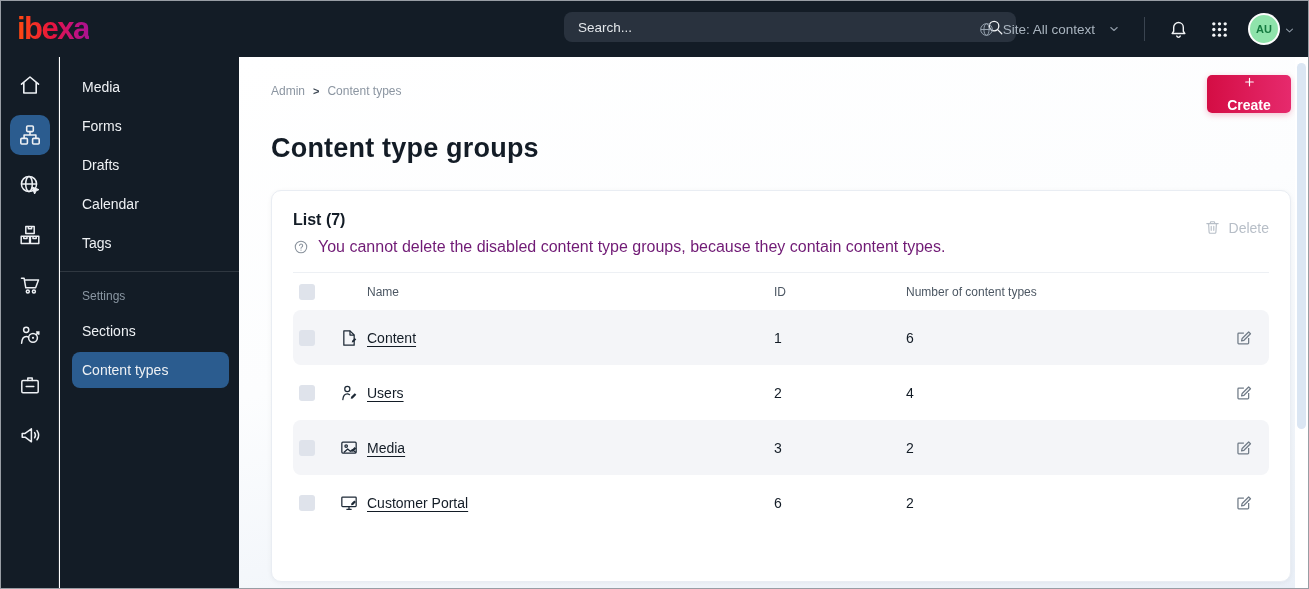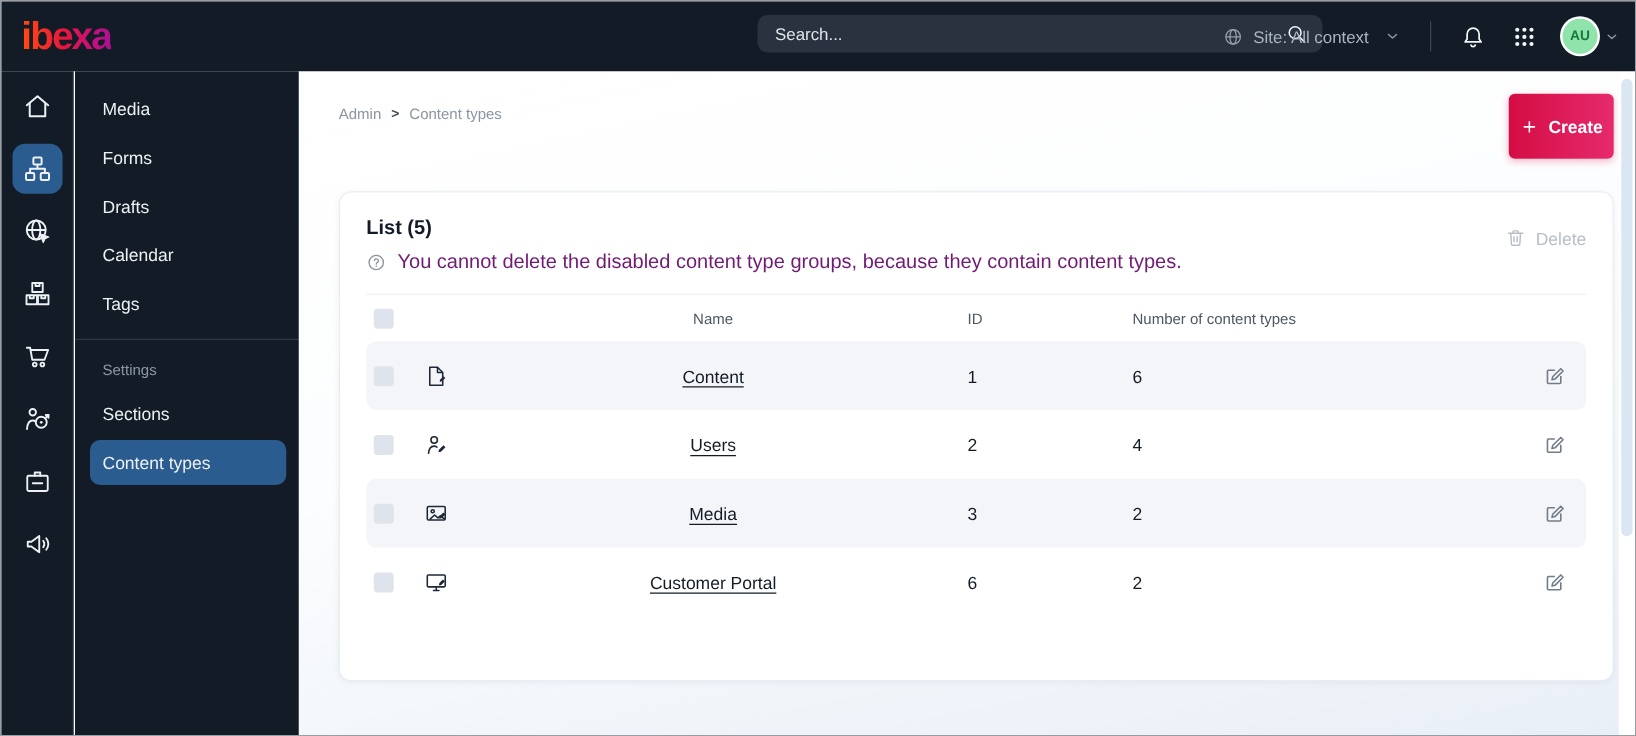--- a/index.html
+++ b/index.html
@@ -19,21 +19,21 @@
   .logo {
     position: absolute; left: 16px; top: 9px;
     font-size: 31px; font-weight: 800; letter-spacing: -1.5px; line-height: 38px;
     background: linear-gradient(90deg, #ff4713 4%, #e8153d 48%, #c01181 82%, #a8128f 100%);
     -webkit-background-clip: text; background-clip: text; color: transparent;
     cursor: pointer;
   }
   .search-pill {
     position: absolute; left: 563px; top: 11px; width: 452px; height: 30px;
     background: #29323e; border-radius: 8px;
-    display: flex; align-items: center; padding: 0 12px 0 14px; margin-left: 42px;
+    display: flex; align-items: center; padding: 0 12px 0 14px;
   }
   .search-pill input {
     flex: 1; background: transparent; border: none; outline: none;
     color: #e7eaee; font-size: 13.5px; font-family: inherit;
   }
   .search-pill input::placeholder { color: #e2e6ea; opacity: 1; }
   .search-pill .sicon { width: 18px; height: 18px; color: #f2f4f6; flex: none; cursor: pointer; }
 
   .topbar-right {
     position: absolute; right: 12px; top: 0; height: 56px;
@@ -102,25 +102,26 @@
   }
   .content { position: relative; padding: 18px 17px 0 32px; height: 100%; }
 
   .head-row { display: flex; justify-content: space-between; align-items: flex-start; }
   .breadcrumb { display: flex; align-items: center; gap: 8px; margin-top: 9px; font-size: 12px; }
   .breadcrumb .bc-link { color: #8b95a1; cursor: pointer; }
   .breadcrumb .bc-sep { color: #3d4854; font-weight: 700; font-size: 11px; }
   .breadcrumb .bc-current { color: #8b95a1; }
 
   .create-btn {
-    width: 84px; height: 52px; border: none; border-radius: 5px; cursor: pointer;
+    width: 84px; height: 38px; border: none; border-radius: 5px; cursor: pointer;
     background: linear-gradient(90deg, #d40d44 0%, #e62a6d 100%);
     color: #fff; font-size: 14px; font-weight: 600; font-family: inherit;
     display: flex; align-items: center; justify-content: center; gap: 8px;
     box-shadow: 0 2px 6px rgba(214,13,68,0.25);
+    flex-direction: column;
   }
   .create-btn svg { width: 15px; height: 15px; }
 
   .page-title { margin-top: 20px; font-size: 27px; font-weight: 700; color: #131c26; letter-spacing: .2px; }
 
   .card {
     margin-top: 26px; height: 392px; background: #fff;
     border: 1px solid #e9edf3; border-radius: 10px;
     box-shadow: 0 1px 5px rgba(19,28,38,0.05);
     padding: 20px 21px 0;
@@ -139,21 +140,21 @@
 
   .table { margin-top: 16px; border-top: 1px solid #edf0f4; }
   .trow { display: flex; align-items: center; padding: 0 16px 0 6px; }
   .trow.thead { height: 37px; color: #4c5763; font-size: 12px; }
   .trow.tr { height: 55px; font-size: 14px; color: #131c26; }
   .trow.alt { background: #f4f5f8; border-radius: 8px; }
   .cb { width: 16px; height: 16px; background: #dfe3eb; border-radius: 3px; flex: none; cursor: pointer; }
   .head-spacer { width: 52px; flex: none; }
   .icon-cell { width: 52px; flex: none; display: flex; padding-left: 24px; color: #1d2936; }
   .icon-cell svg { width: 20px; height: 20px; }
-  .name-cell { width: 407px; flex: none; text-align: center; }
+  .name-cell { width: 407px; flex: none; }
   .name-cell a { color: #131c26; font-weight: 500; text-decoration: underline; text-underline-offset: 3px; cursor: pointer; }
   .id-cell { width: 132px; flex: none; }
   .count-cell { flex: 1; }
   .edit-btn { background: none; border: none; color: #717c88; cursor: pointer; width: 20px; height: 20px; padding: 0; flex: none; }
   .edit-btn svg { width: 19px; height: 19px; }
 </style>
 </head>
 <body>
 
 <div class="frame">
@@ -304,25 +305,26 @@
           <span class="bc-current">Content types</span>
         </div>
         <button class="create-btn">
           <svg viewBox="0 0 24 24" fill="none" stroke="currentColor" stroke-width="2">
               <path d="M12 5.5v13M5.5 12h13" stroke-linecap="round"></path>
             </svg>
           <span>Create</span>
         </button>
       </div>
 
+      <h1 class="page-title">Content type groups</h1>
 
       <div class="card">
         <div class="card-head">
           <div>
-            <div class="list-title">List (5)</div>
+            <div class="list-title">List (7)</div>
             <div class="help-row">
               <span class="qicon">
                 <svg viewBox="0 0 24 24" fill="none" stroke="currentColor" stroke-width="1.6">
                     <circle cx="12" cy="12" r="8.6"></circle>
                     <path d="M9.7 9.6a2.4 2.4 0 1 1 3.3 2.6c-.8.34-1 .9-1 1.8" stroke-linecap="round"></path>
                     <circle cx="12" cy="16.6" r="0.9" fill="currentColor" stroke="none"></circle>
                   </svg>
               </span>
               <span class="help-text">You cannot delete the disabled content type groups, because they contain content types.</span>
             </div>

